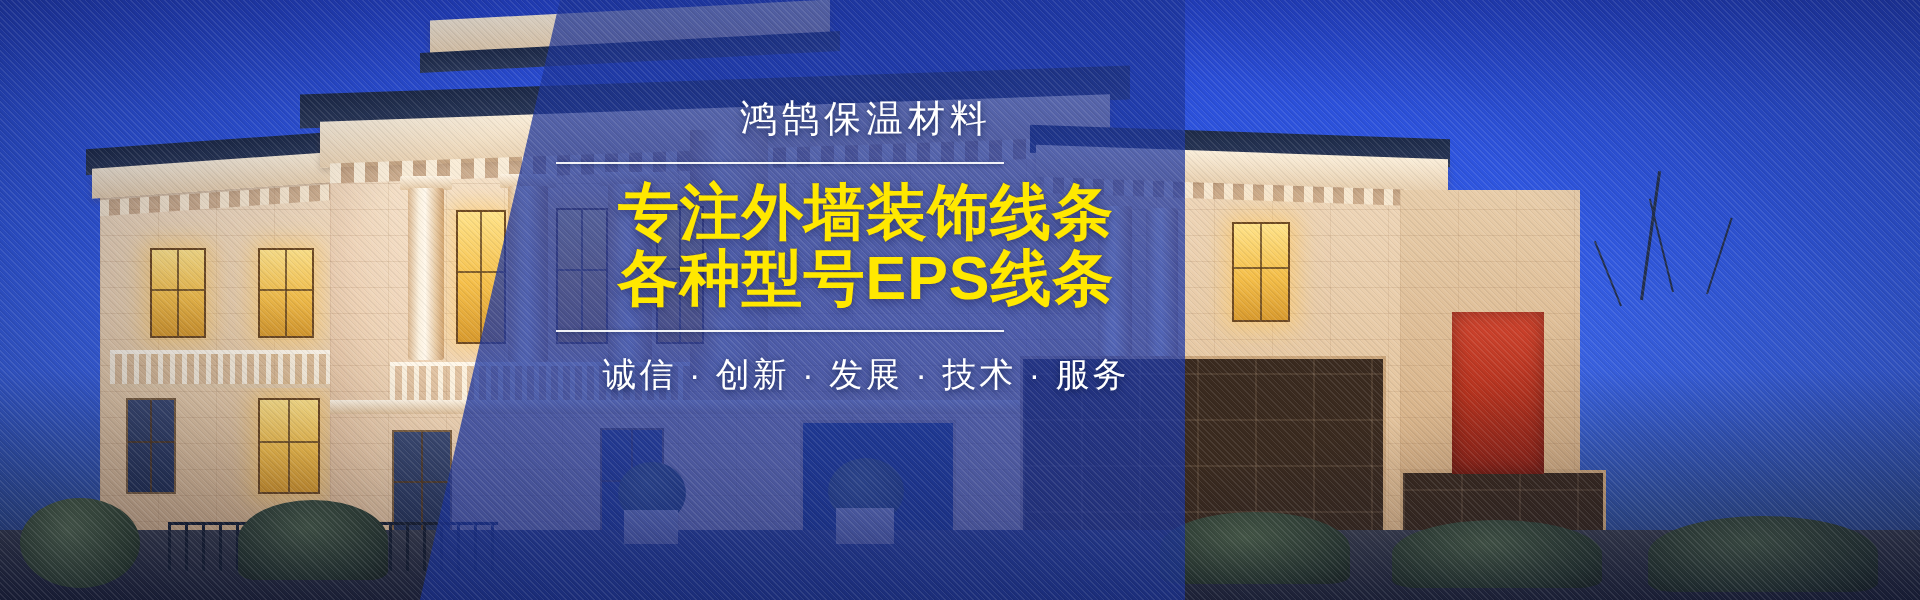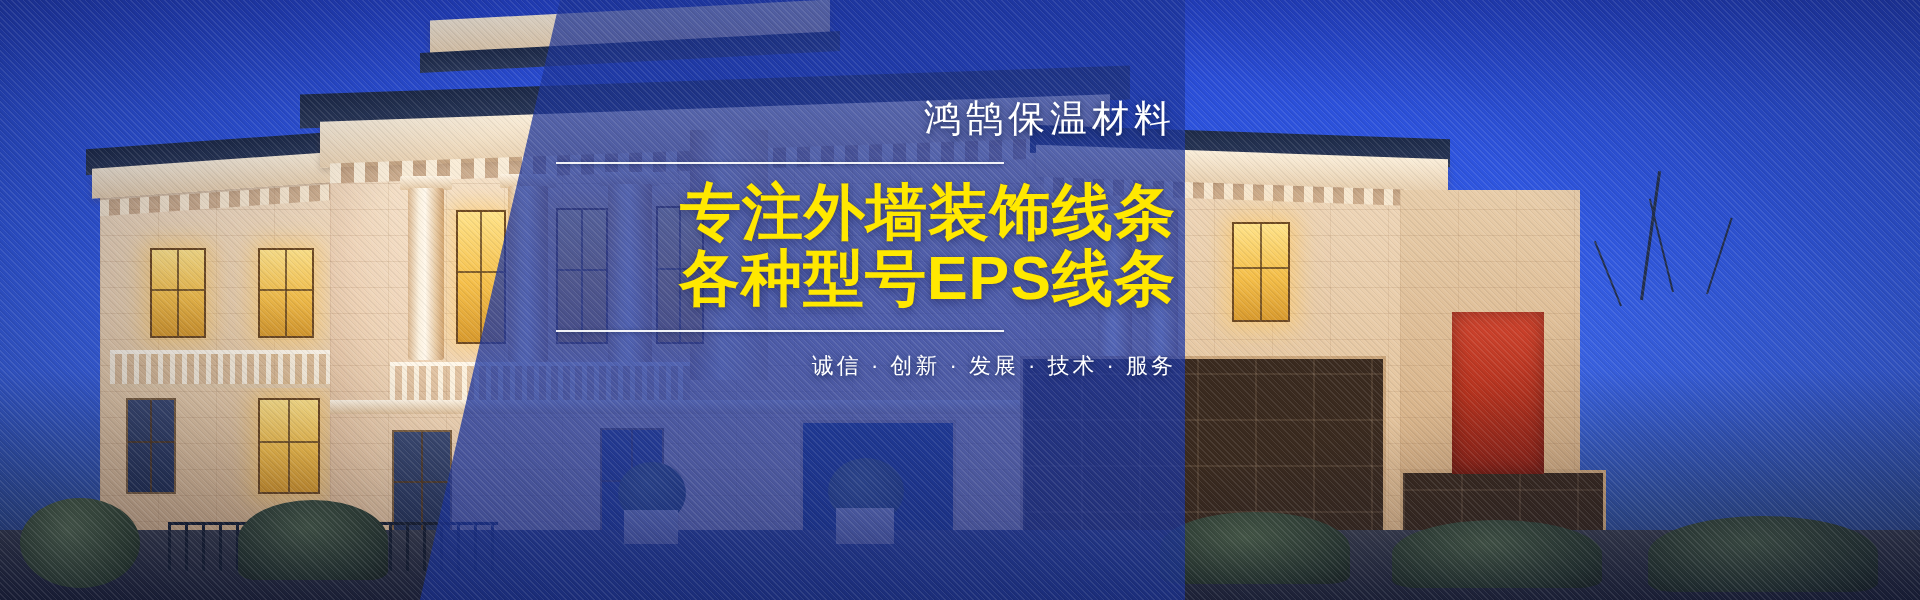--- a/index.html
+++ b/index.html
@@ -172,21 +172,21 @@
   }
   .panel-b{
     position:absolute;left:0;top:0;width:1185px;height:600px;
     background:linear-gradient(180deg, rgba(26,44,130,.30) 0%, rgba(30,56,165,.42) 55%, rgba(22,40,120,.38) 100%);
     clip-path:polygon(560px 0, 1185px 0, 1185px 600px, 420px 600px);
   }
 
   
   .copy{
     position:absolute;left:556px;top:96px;width:620px;
-    text-align:right;
+    text-align:center;
   }
   .eyebrow{
     color:#ffffff;
     font-size:37px;
     letter-spacing:5px;
     line-height:1.25;
     text-shadow:0 2px 7px rgba(10,25,70,.85);
     font-weight:400;
     white-space:nowrap;
   }
@@ -202,21 +202,21 @@
     font-weight:bold;
     letter-spacing:1px;
     line-height:1.08;
     white-space:nowrap;
     text-shadow:
       0 0 2px rgba(120,70,0,.35),
       0 3px 10px rgba(20,30,90,.55);
   }
   .tagline{
     color:#ffffff;
-    font-size:22px;
+    font-size:34px;
     letter-spacing:3px;
     line-height:1.3;
     white-space:nowrap;
     text-shadow:0 2px 7px rgba(10,25,70,.85);
   }
 </style>
 </head>
 <body>
 
 <div class="banner">

